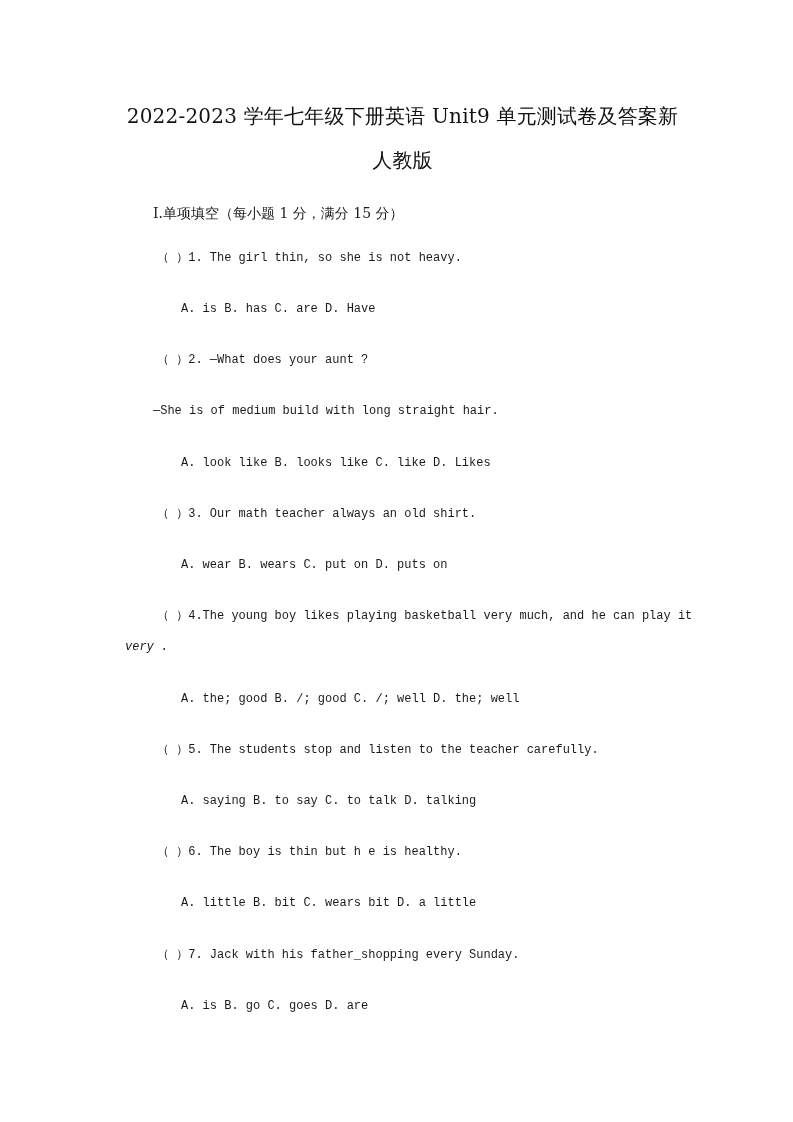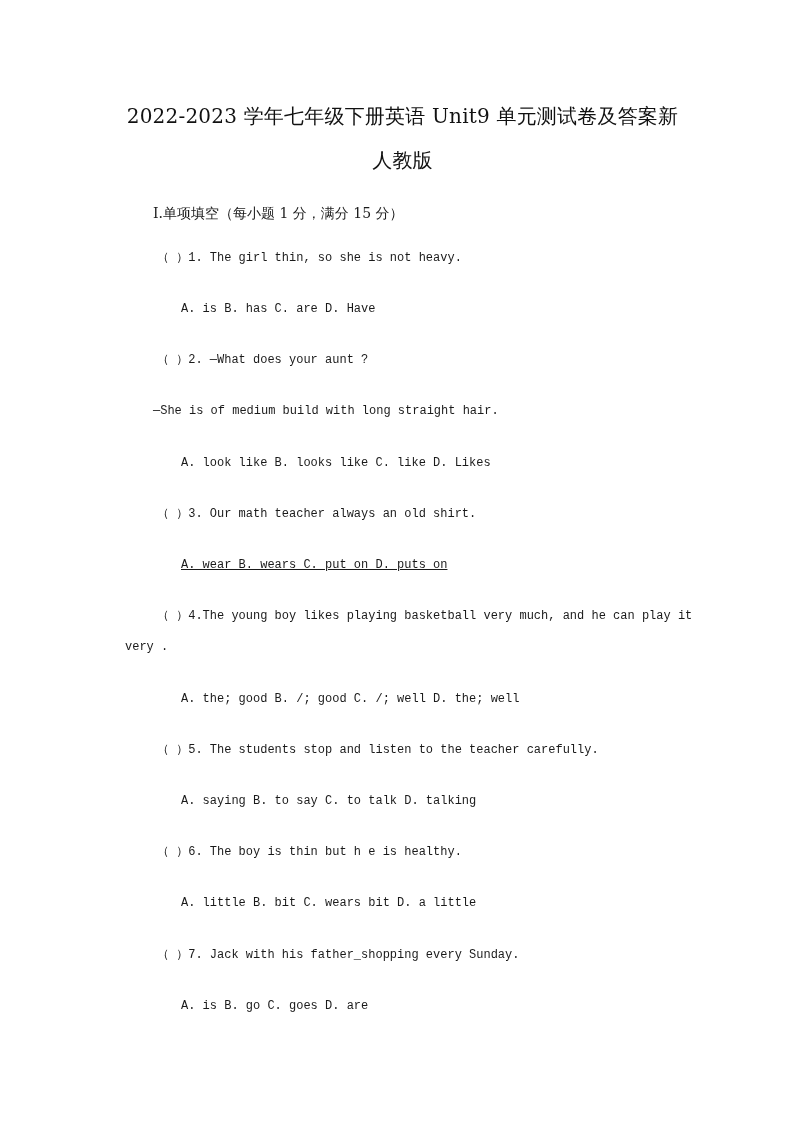--- a/index.html
+++ b/index.html
@@ -38,21 +38,21 @@
     position: absolute;
     white-space: nowrap;
     font-family: "Liberation Mono", "DejaVu Sans Mono", monospace;
     font-size: 12px;
     line-height: 16px;
     color: #1a1a1a;
   }
   .section { left: 147px; font-family: "DejaVu Serif", "Liberation Serif", serif; font-size: 14px; }
   .q { left: 151px; }
   .opt { left: 175px; }
-  .cont { left: 119px; }
+  .cont { left: 119px; font-style: italic; }
   .dialog { left: 147px; }
 </style>
 </head>
 <body>
 
 <div class="page">
 
   <div class="title title-1">2022-2023 学年七年级下册英语 Unit9 单元测试卷及答案新</div>
   <div class="title title-2">人教版</div>
 
@@ -64,21 +64,21 @@
   </div>
 
   <div>
     <div class="line q" style="top:352px;">（ ）2. —What does your aunt ?</div>
     <div class="line dialog" style="top:403px;">—She is of medium build with long straight hair.</div>
     <div class="line opt" style="top:455px;">A. look like B. looks like C. like D. Likes</div>
   </div>
 
   <div>
     <div class="line q" style="top:506px;">（ ）3. Our math teacher always an old shirt.</div>
-    <div class="line opt" style="top:557px;text-decoration:underline;">A. wear B. wears C. put on D. puts on</div>
+    <div class="line opt" style="top:557px;">A. wear B. wears C. put on D. puts on</div>
   </div>
 
   <div>
     <div class="line q" style="top:608px;">（ ）4.The young boy likes playing basketball very much, and he can play it</div>
     <div class="line cont" style="top:639px;">very .</div>
     <div class="line opt" style="top:691px;">A. the; good B. /; good C. /; well D. the; well</div>
   </div>
 
   <div>
     <div class="line q" style="top:742px;">（ ）5. The students stop and listen to the teacher carefully.</div>

